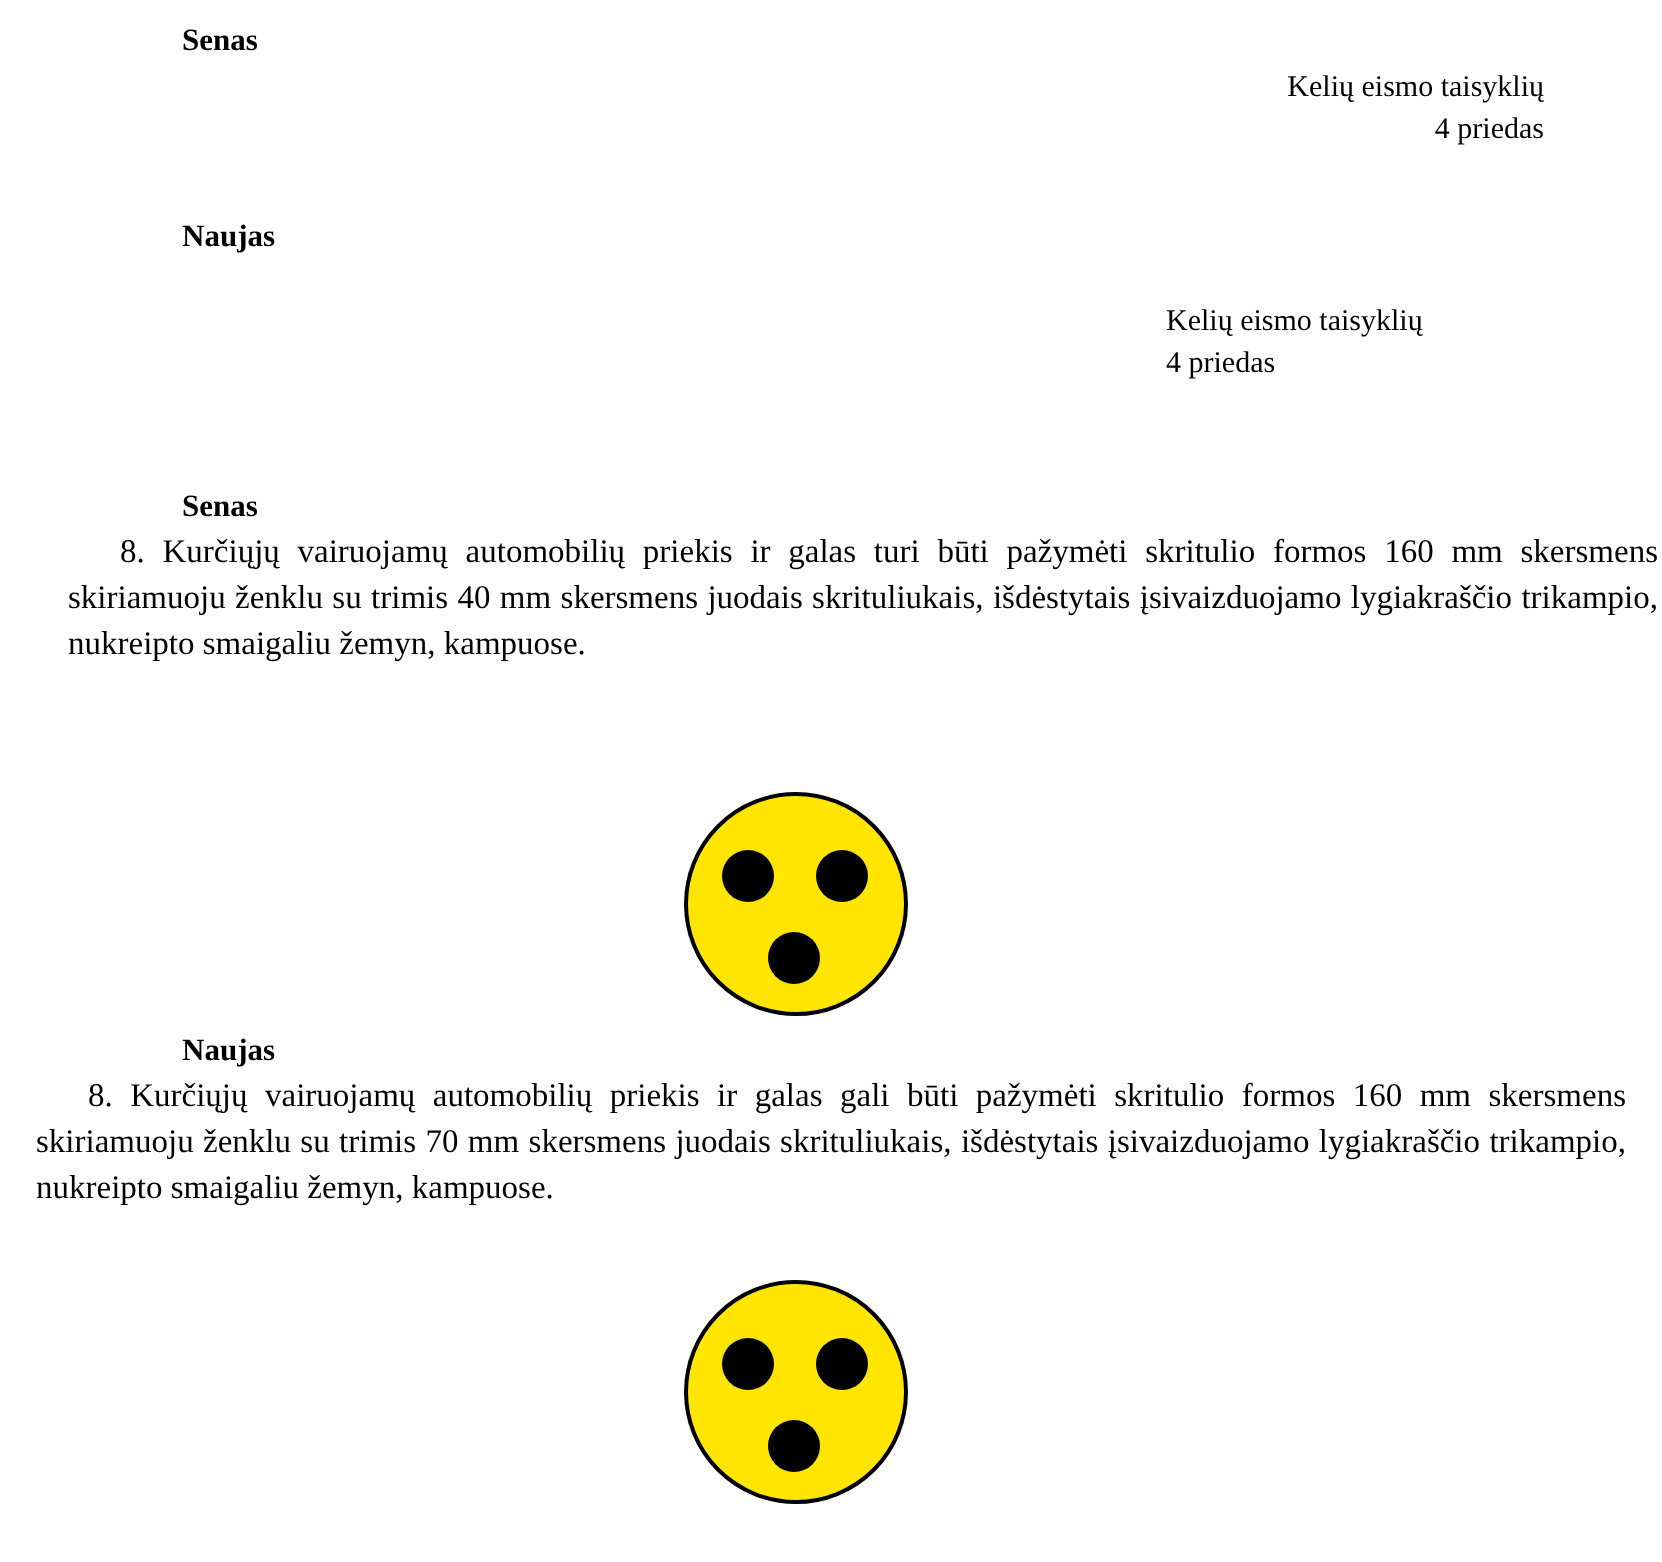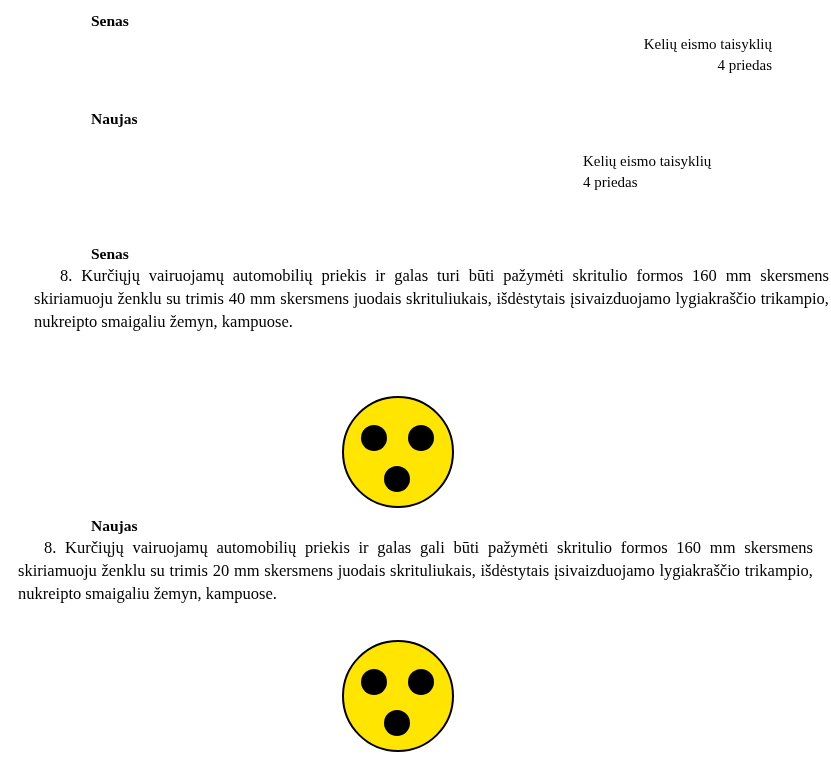--- a/index.html
+++ b/index.html
@@ -98,21 +98,21 @@
   <div class="abs para indent" style="left:18px; top:265px; width:795px;margin-left:16px;">8. Kurčiųjų vairuojamų automobilių priekis ir galas turi būti pažymėti skritulio formos 160 mm skersmens skiriamuoju ženklu su trimis 40 mm skersmens juodais skrituliukais, išdėstytais įsivaizduojamo lygiakraščio trikampio, nukreipto smaigaliu žemyn, kampuose.</div>
 
   <div class="sign" style="left:342px; top:396px;">
     <span class="dot left"></span>
     <span class="dot right"></span>
     <span class="dot bottom"></span>
   </div>
 
   <div class="abs heading" style="left:91px; top:517px;">Naujas</div>
 
-  <div class="abs para indent" style="left:18px; top:537px; width:795px;">8. Kurčiųjų vairuojamų automobilių priekis ir galas gali būti pažymėti skritulio formos 160 mm skersmens skiriamuoju ženklu su trimis 20 mm skersmens juodais skrituliukais, išdėstytais įsivaizduojamo lygiakraščio trikampio, nukreipto smaigaliu žemyn, kampuose.</div>
+  <div class="abs para indent" style="left:18px; top:537px; width:795px;">8. Kurčiųjų vairuojamų automobilių priekis ir galas gali būti pažymėti skritulio formos 160 mm skersmens skiriamuoju ženklu su trimis 70 mm skersmens juodais skrituliukais, išdėstytais įsivaizduojamo lygiakraščio trikampio, nukreipto smaigaliu žemyn, kampuose.</div>
 
   <div class="sign" style="left:342px; top:640px;">
     <span class="dot left"></span>
     <span class="dot right"></span>
     <span class="dot bottom"></span>
   </div>
 
 </div>
 
 </body></html>

